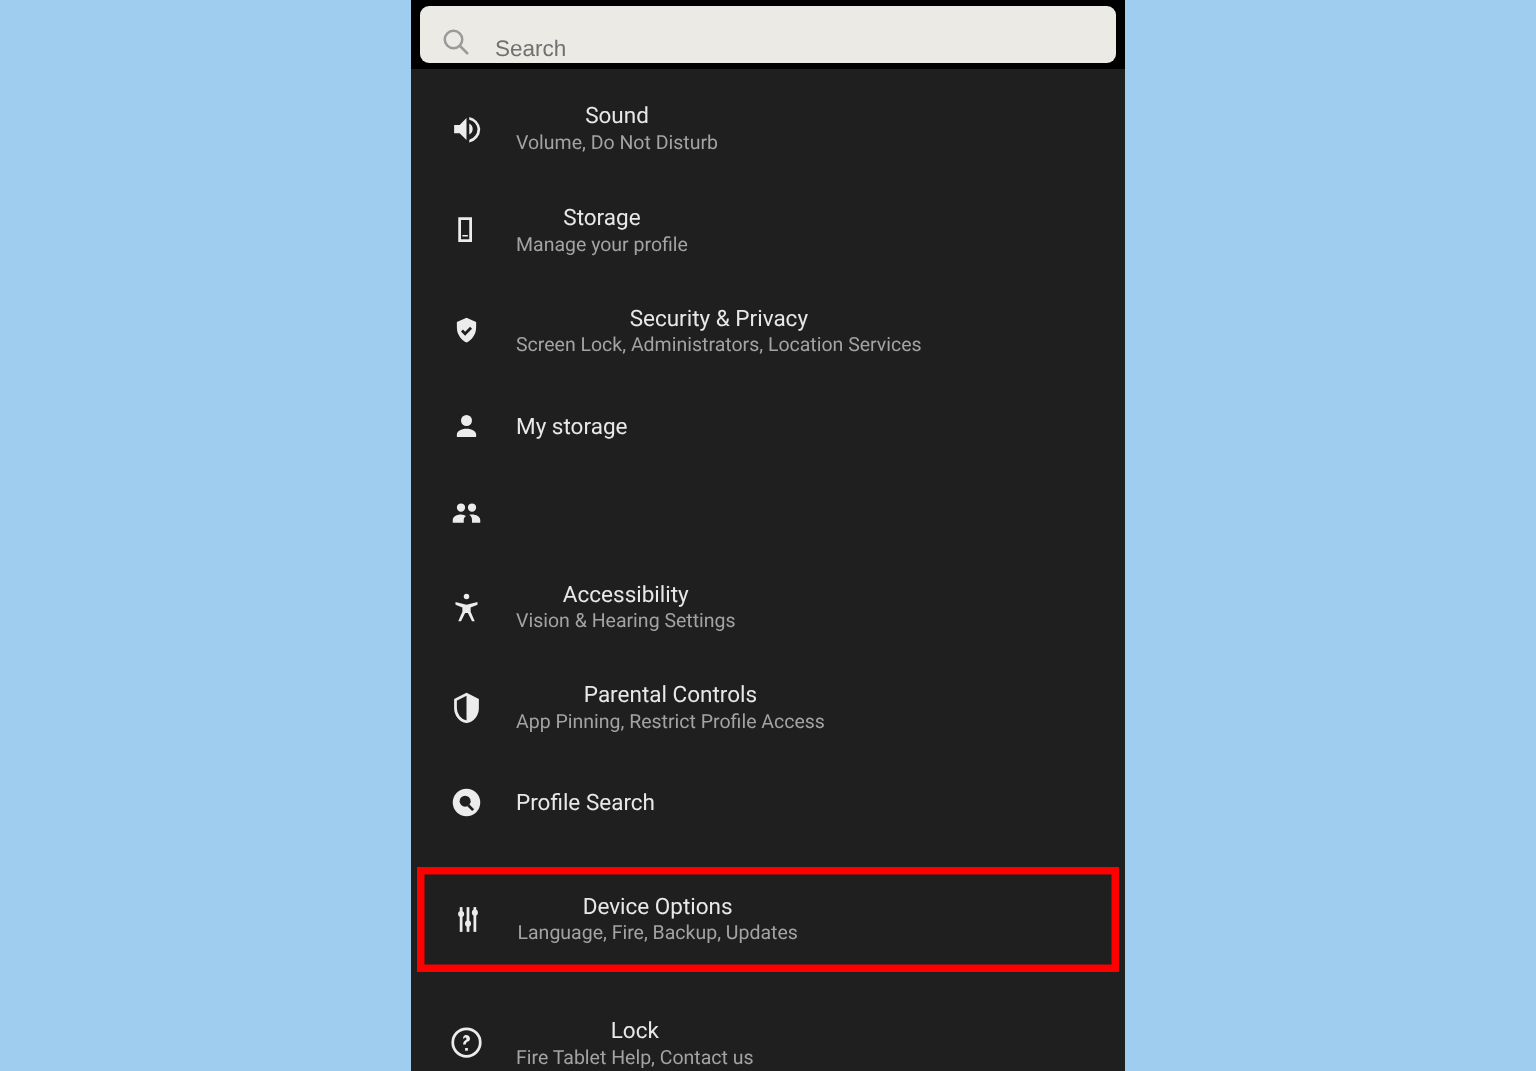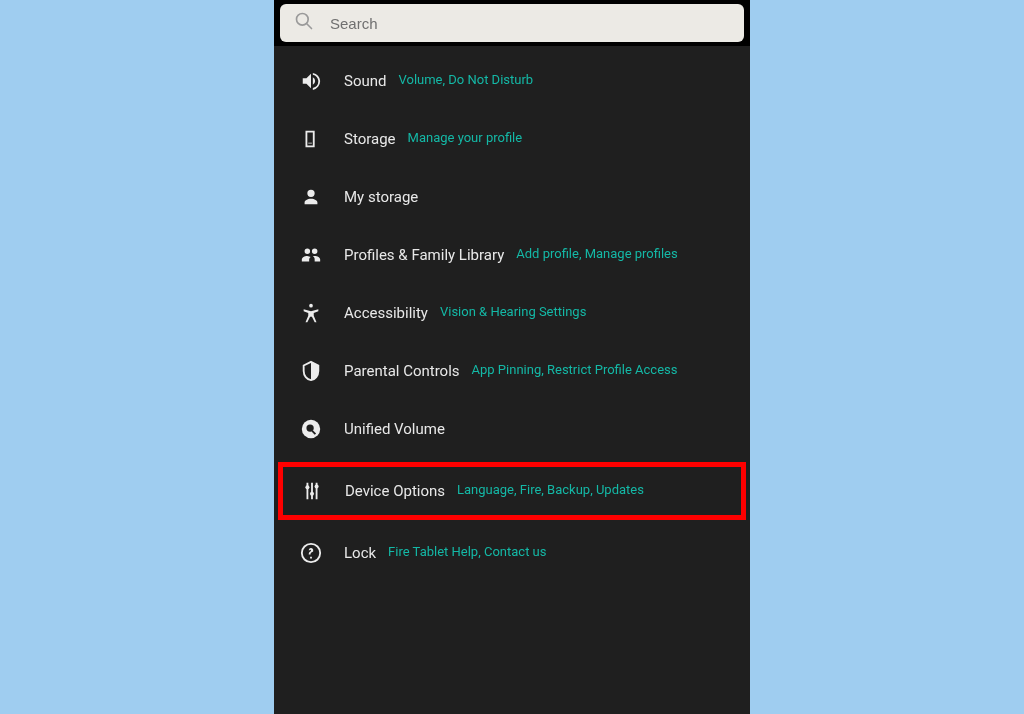--- a/index.html
+++ b/index.html
@@ -22,21 +22,21 @@
   }
   .search-wrap{
     padding:4px 6px 4px 6px;
     background:#000;
   }
   .search-bar{
     background:#eceae5;
     border-radius:6px;
     height:38px;
     display:flex;
-    align-items:center;
+    align-items:flex-end;
     padding:0 14px;
     gap:14px;
   }
   .search-bar input{
     border:none;
     background:transparent;
     outline:none;
     font-size:15px;
     color:#555;
     width:100%;
@@ -52,35 +52,35 @@
     align-items:center;
     padding:12px 18px 12px 18px;
     gap:22px;
     box-sizing:border-box;
     min-height:58px;
     border:4px solid transparent;
     margin:0 4px;
   }
   .item.highlight{
     border:5px solid #ff0000;
-    margin:4px 4px;
+    margin:14px 4px;
   }
   .icon{
     width:22px;
     height:22px;
     flex:0 0 22px;
     display:flex;
     align-items:center;
     justify-content:center;
     color:#ececec;
   }
   .icon svg{width:22px;height:22px;fill:#ececec;}
-  .text{display:flex;gap:12px;text-align:center;}
+  .text{display:flex;flex-direction:column;gap:2px;text-align:center;}
   .title{color:#e8e8e8;font-size:15px;line-height:1.2;}
-  .sub{color:#14b8a6;font-size:13px;line-height:1.2;}
+  .sub{color:#a3a3a3;font-size:13px;line-height:1.2;}
   .search-icon svg{width:20px;height:20px;fill:#9a9a9a;stroke:#9a9a9a;}
 </style>
 </head>
 <body>
 
 <div class="device">
 
   <div class="search-wrap">
     <div class="search-bar">
       <span class="search-icon">
@@ -112,37 +112,44 @@
           </svg>
         </span>
         <div class="text">
           <div class="title">Storage</div>
           <div class="sub">Manage your profile</div>
         </div>
       </div>
       <div class="item">
         <span class="icon">
           <svg viewBox="0 0 24 24">
+            <use href="#ico-security"></use>
+          </svg>
+        </span>
+        <div class="text">
+          <div class="title">Security &amp; Privacy</div>
+          <div class="sub">Screen Lock, Administrators, Location Services</div>
+        </div>
+      </div>
+      <div class="item">
+        <span class="icon">
+          <svg viewBox="0 0 24 24">
             <use href="#ico-account"></use>
           </svg>
         </span>
         <div class="text">
           <div class="title">My storage</div>
         </div>
       </div>
       <div class="item">
         <span class="icon">
           <svg viewBox="0 0 24 24">
             <use href="#ico-profiles"></use>
           </svg>
         </span>
-        <div class="text">
-          <div class="title">Profiles &amp; Family Library</div>
-          <div class="sub">Add profile, Manage profiles</div>
-        </div>
       </div>
       <div class="item">
         <span class="icon">
           <svg viewBox="0 0 24 24">
             <use href="#ico-accessibility"></use>
           </svg>
         </span>
         <div class="text">
           <div class="title">Accessibility</div>
           <div class="sub">Vision &amp; Hearing Settings</div>
@@ -159,21 +166,21 @@
           <div class="sub">App Pinning, Restrict Profile Access</div>
         </div>
       </div>
       <div class="item">
         <span class="icon">
           <svg viewBox="0 0 24 24">
             <use href="#ico-unified"></use>
           </svg>
         </span>
         <div class="text">
-          <div class="title">Unified Volume</div>
+          <div class="title">Profile Search</div>
         </div>
       </div>
       <div class="item highlight">
         <span class="icon">
           <svg viewBox="0 0 24 24">
             <use href="#ico-device"></use>
           </svg>
         </span>
         <div class="text">
           <div class="title">Device Options</div>

